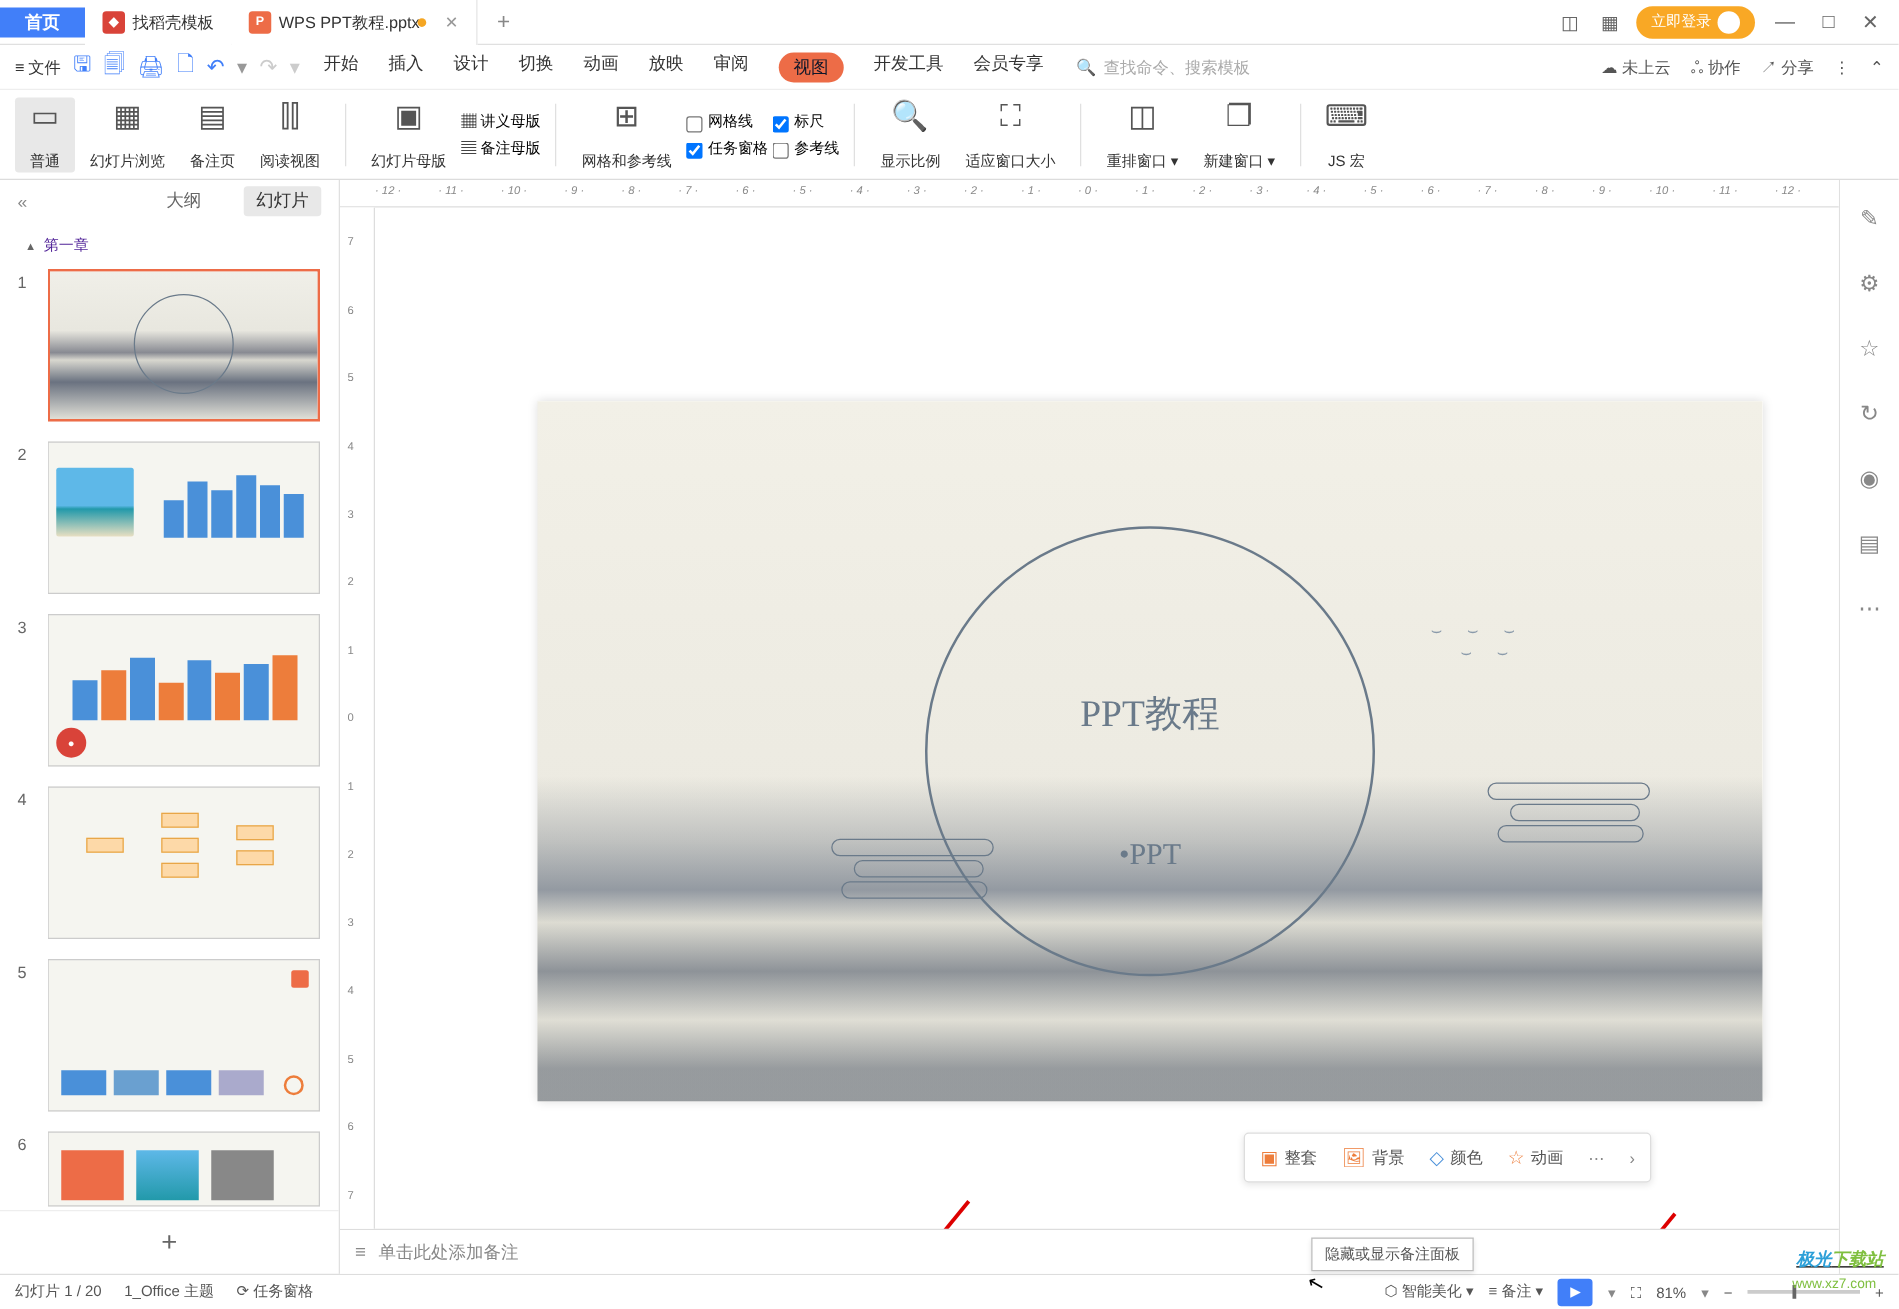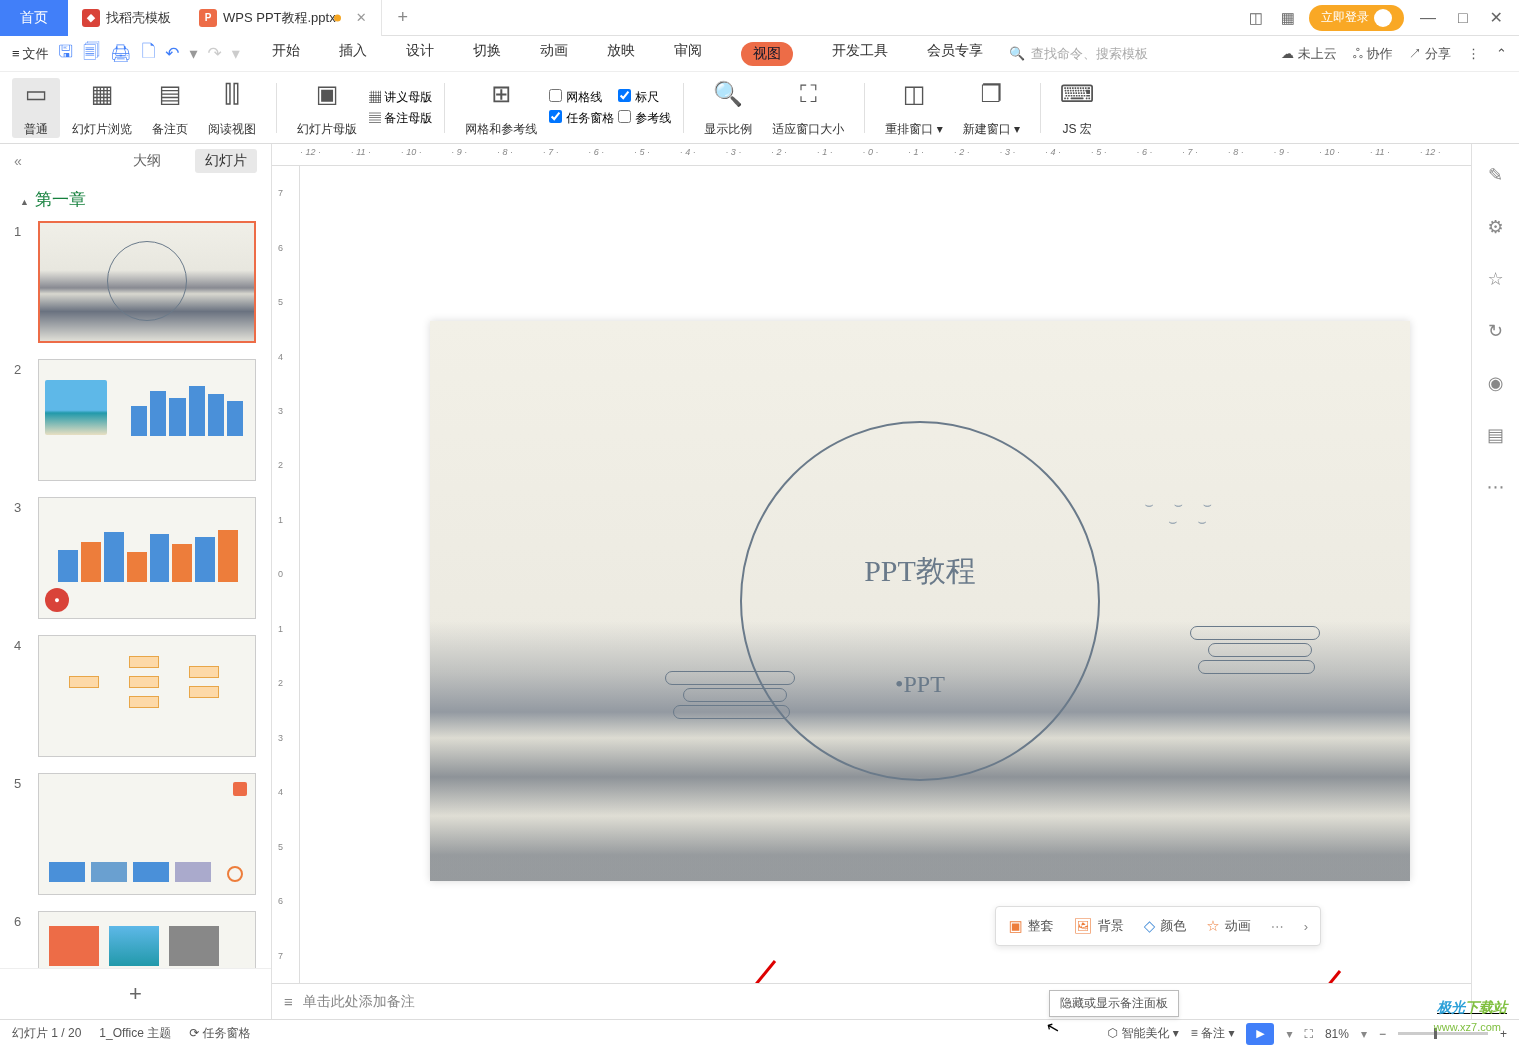--- a/index.html
+++ b/index.html
@@ -1,64 +1,64 @@
 <!DOCTYPE html>
 <html><head>
 <meta charset="utf-8">
 <style>
 * { margin: 0; padding: 0; box-sizing: border-box; font-family: "Microsoft YaHei", sans-serif; }
 body { background: #fff; width: 1519px; height: 1047px; overflow: hidden; position: relative; }
 
 
 .titlebar { height: 36px; background: #fff; display: flex; align-items: center; border-bottom: 1px solid #e0e0e0; }
-.tab-home { background: #417ff9; color: #fff; height: 36px; padding: 0 20px; display: flex; align-items: center; font-size: 14px; }
+.tab-home { background: #417ff9; color: #fff; height: 24px; padding: 0 20px; display: flex; align-items: center; font-size: 14px; font-weight: bold; }
 .tab-template { background: #fff; color: #333; height: 36px; padding: 0 14px; display: flex; align-items: center; font-size: 13px; gap: 6px; }
 .tab-template .red-icon { width: 18px; height: 18px; background: #d94339; border-radius: 3px; display: flex; align-items: center; justify-content: center; color: #fff; font-size: 11px; }
 .tab-file { background: #fff; color: #333; height: 36px; padding: 0 14px; display: flex; align-items: center; font-size: 13px; gap: 6px; border-right: 1px solid #e5e5e5; position: relative; }
 .tab-file .ppt-icon { width: 18px; height: 18px; background: #ed6c47; border-radius: 3px; display: flex; align-items: center; justify-content: center; color: #fff; font-size: 10px; font-weight: bold; }
 .tab-file .dot { position: absolute; right: 40px; top: 50%; transform: translateY(-50%); width: 7px; height: 7px; background: #f5a623; border-radius: 50%; }
 .tab-close { margin-left: 14px; color: #999; font-size: 13px; }
 .tab-add { padding: 0 16px; color: #888; font-size: 18px; }
 .titlebar-right { margin-left: auto; display: flex; align-items: center; gap: 10px; padding-right: 10px; }
 .titlebar-icon { width: 22px; height: 22px; display: flex; align-items: center; justify-content: center; color: #666; font-size: 15px; }
 .login-btn { background: #f9a825; color: #fff; padding: 4px 12px; border-radius: 14px; font-size: 12px; display: flex; align-items: center; gap: 5px; }
 .login-btn .avatar { width: 18px; height: 18px; background: #fff; border-radius: 50%; }
 .win-btn { color: #666; font-size: 16px; padding: 0 6px; }
 
 
 .menubar { height: 36px; display: flex; align-items: center; padding: 0 12px; gap: 6px; border-bottom: 1px solid #eee; }
 .menu-left { display: flex; align-items: center; gap: 10px; }
 .file-menu { display: flex; align-items: center; gap: 3px; font-size: 13px; color: #333; }
 .menu-icon { color: #417ff9; font-size: 17px; }
-.menu-tabs { display: flex; gap: 39px; margin-left: 26px; font-size: 14px; color: #333; }
+.menu-tabs { display: flex; gap: 24px; margin-left: 13px; font-size: 14px; color: #333; }
 .menu-tab.active { background: #ed6c47; color: #0f172a; padding: 3px 12px; border-radius: 12px; }
 .menu-search { margin-left: 20px; display: flex; align-items: center; gap: 6px; color: #aaa; font-size: 13px; }
 .menubar-right { margin-left: auto; display: flex; align-items: center; gap: 16px; font-size: 13px; color: #555; }
 
 
 .ribbon { height: 72px; background: #fff; display: flex; align-items: center; padding: 0 12px; border-bottom: 1px solid #dcdcdc; gap: 4px; }
 .ribbon-group { display: flex; flex-direction: column; align-items: center; height: 60px; padding: 0 8px; justify-content: space-between; }
 .ribbon-group.selected { background: #e8e8e8; border-radius: 3px; }
 .ribbon-big-icon { width: 32px; height: 32px; display: flex; align-items: center; justify-content: center; color: #555; font-size: 24px; }
 .ribbon-label { font-size: 12px; color: #333; }
 .ribbon-sep { width: 1px; height: 50px; background: #e0e0e0; margin: 0 8px; }
 .ribbon-col { display: flex; flex-direction: column; gap: 4px; font-size: 12px; }
-.ribbon-check { display: flex; align-items: flex-start; gap: 4px; }
+.ribbon-check { display: flex; align-items: flex-end; gap: 4px; }
 .ribbon-check input { width: 13px; height: 13px; }
 
 
 .main { display: flex; height: calc(100% - 36px - 36px - 72px - 28px); }
 
 
 .sidebar { width: 272px; border-right: 1px solid #e0e0e0; display: flex; flex-direction: column; }
 .sidebar-tabs { height: 34px; display: flex; align-items: center; padding: 0 14px; gap: 24px; font-size: 14px; }
 .sidebar-collapse { margin-right: auto; color: #888; }
 .sidebar-tab { color: #666; padding: 3px 10px; }
 .sidebar-tab.active { background: #e8e8e8; border-radius: 3px; color: #333; }
-.chapter-label { padding: 10px 20px; font-size: 17px; color: #15803d; }
+.chapter-label { padding: 10px 20px; font-size: 12px; color: #4c1d95; }
 .chapter-label::before { content: "▲"; font-size: 9px; margin-right: 6px; color: #666; }
 .thumbs { flex: 1; overflow-y: auto; padding: 0 14px; }
 .thumb-row { display: flex; gap: 10px; margin-bottom: 16px; }
 .thumb-num { width: 14px; font-size: 13px; color: #666; padding-top: 3px; }
 .thumb { width: 218px; height: 122px; border: 1px solid #ccc; background: #f5f5f5; position: relative; overflow: hidden; }
 .thumb.selected { border: 2px solid #ed6c47; }
 .thumb-add { display: flex; justify-content: center; padding: 12px; font-size: 22px; color: #666; border-top: 1px solid #eee; }
 .thumb-mountain { position: absolute; inset: 0; background: linear-gradient(to bottom, #f0efe8 0%, #e8e7df 40%, #888a92 55%, #d8d7cf 60%, #6a7280 75%, #e0dfd7 100%); }
 .thumb-circle { position: absolute; top: 18px; left: 50%; transform: translateX(-50%); width: 80px; height: 80px; border: 1px solid #6a7a8a; border-radius: 50%; }
 

